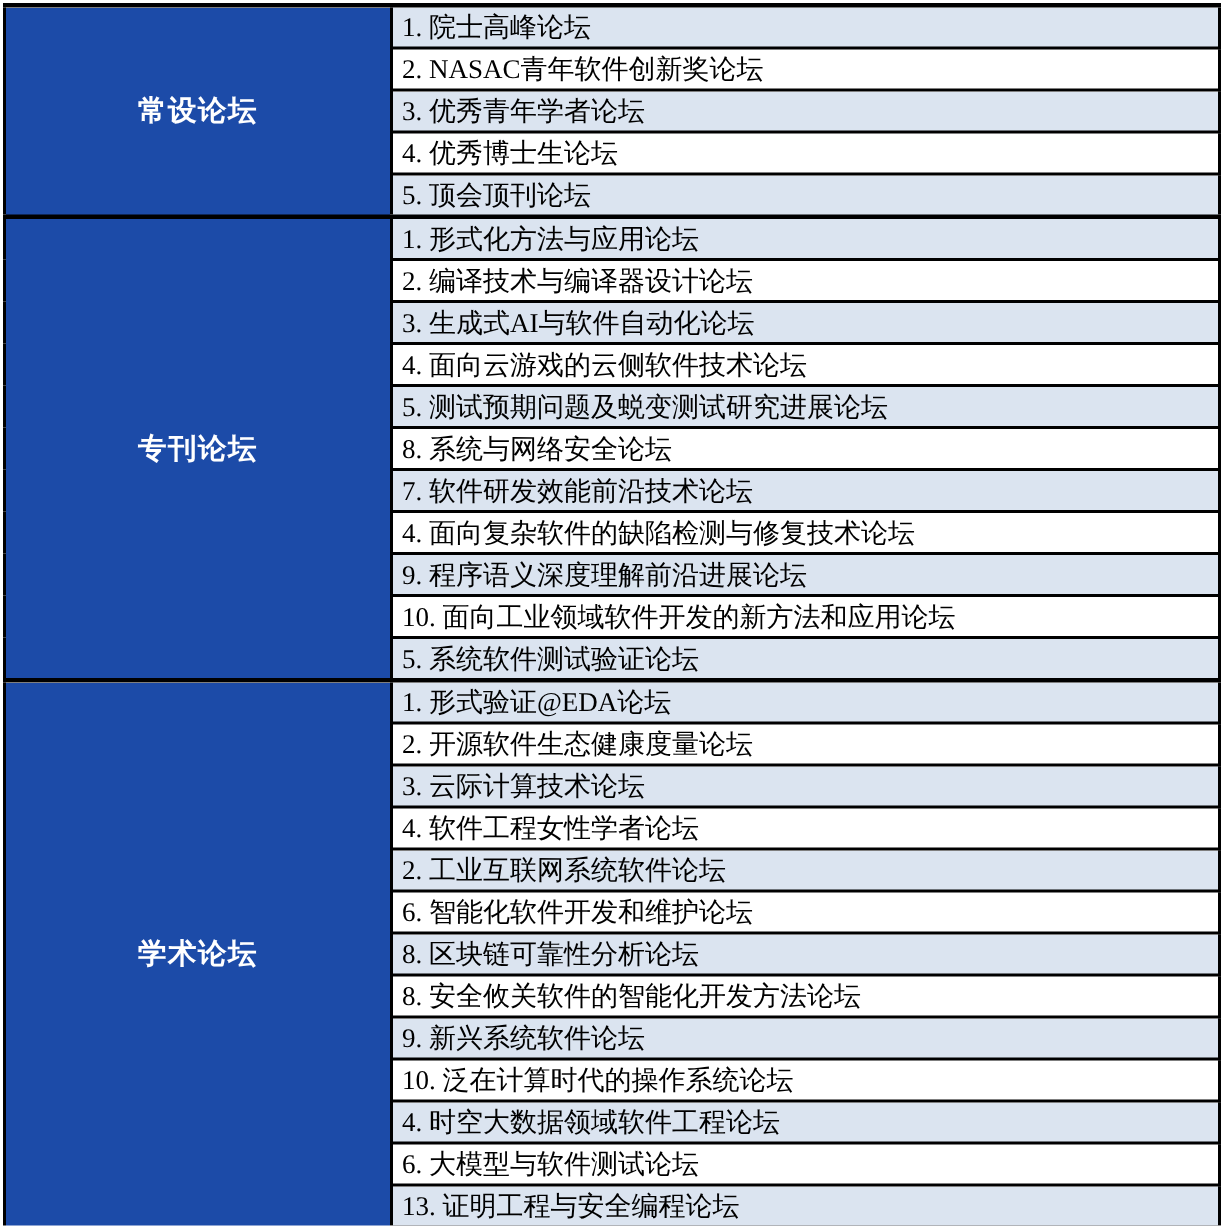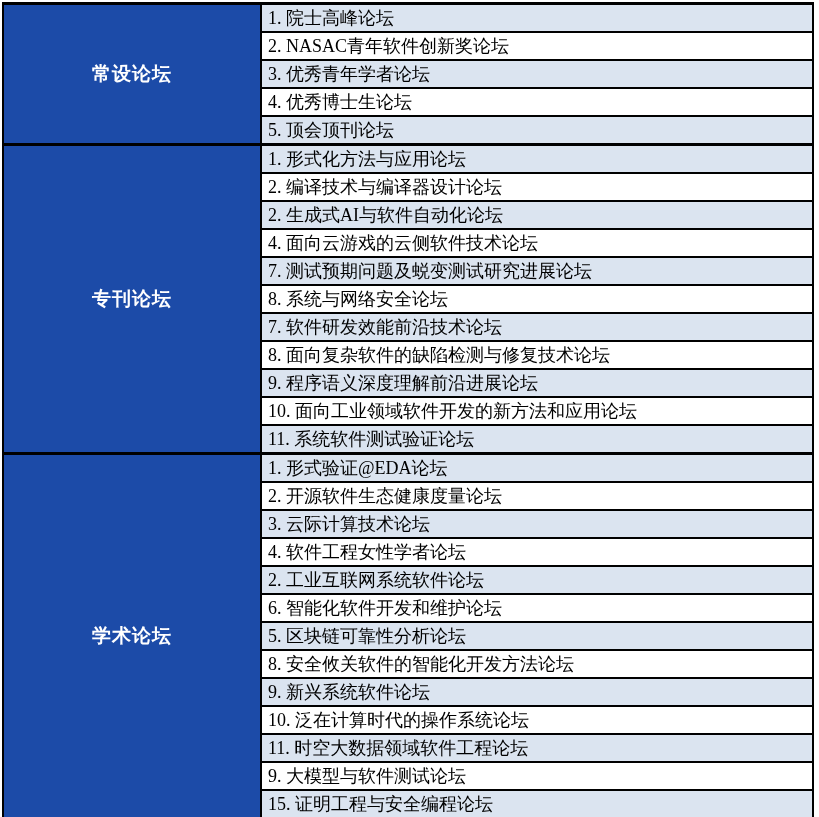--- a/index.html
+++ b/index.html
@@ -85,45 +85,45 @@
           <td class="item-cell alt">5. 顶会顶刊论坛</td>
         </tr>
         <tr class="section-start">
           <td class="label-cell" rowspan="11">专刊论坛</td>
           <td class="item-cell alt">1. 形式化方法与应用论坛</td>
         </tr>
         <tr>
           <td class="item-cell">2. 编译技术与编译器设计论坛</td>
         </tr>
         <tr>
-          <td class="item-cell alt">2. 生成式AI与软件自动化论坛</td>
+          <td class="item-cell alt">3. 生成式AI与软件自动化论坛</td>
         </tr>
         <tr>
           <td class="item-cell">4. 面向云游戏的云侧软件技术论坛</td>
         </tr>
         <tr>
-          <td class="item-cell alt">7. 测试预期问题及蜕变测试研究进展论坛</td>
+          <td class="item-cell alt">5. 测试预期问题及蜕变测试研究进展论坛</td>
         </tr>
         <tr>
           <td class="item-cell">8. 系统与网络安全论坛</td>
         </tr>
         <tr>
           <td class="item-cell alt">7. 软件研发效能前沿技术论坛</td>
         </tr>
         <tr>
-          <td class="item-cell">8. 面向复杂软件的缺陷检测与修复技术论坛</td>
+          <td class="item-cell">4. 面向复杂软件的缺陷检测与修复技术论坛</td>
         </tr>
         <tr>
           <td class="item-cell alt">9. 程序语义深度理解前沿进展论坛</td>
         </tr>
         <tr>
           <td class="item-cell">10. 面向工业领域软件开发的新方法和应用论坛</td>
         </tr>
         <tr>
-          <td class="item-cell alt">11. 系统软件测试验证论坛</td>
+          <td class="item-cell alt">5. 系统软件测试验证论坛</td>
         </tr>
         <tr class="section-start">
           <td class="label-cell" rowspan="13">学术论坛</td>
           <td class="item-cell alt">1. 形式验证@EDA论坛</td>
         </tr>
         <tr>
           <td class="item-cell">2. 开源软件生态健康度量论坛</td>
         </tr>
         <tr>
           <td class="item-cell alt">3. 云际计算技术论坛</td>
@@ -131,35 +131,35 @@
         <tr>
           <td class="item-cell">4. 软件工程女性学者论坛</td>
         </tr>
         <tr>
           <td class="item-cell alt">2. 工业互联网系统软件论坛</td>
         </tr>
         <tr>
           <td class="item-cell">6. 智能化软件开发和维护论坛</td>
         </tr>
         <tr>
-          <td class="item-cell alt">5. 区块链可靠性分析论坛</td>
+          <td class="item-cell alt">8. 区块链可靠性分析论坛</td>
         </tr>
         <tr>
           <td class="item-cell">8. 安全攸关软件的智能化开发方法论坛</td>
         </tr>
         <tr>
           <td class="item-cell alt">9. 新兴系统软件论坛</td>
         </tr>
         <tr>
           <td class="item-cell">10. 泛在计算时代的操作系统论坛</td>
         </tr>
         <tr>
-          <td class="item-cell alt">11. 时空大数据领域软件工程论坛</td>
+          <td class="item-cell alt">4. 时空大数据领域软件工程论坛</td>
         </tr>
         <tr>
-          <td class="item-cell">9. 大模型与软件测试论坛</td>
+          <td class="item-cell">6. 大模型与软件测试论坛</td>
         </tr>
         <tr>
-          <td class="item-cell alt">15. 证明工程与安全编程论坛</td>
+          <td class="item-cell alt">13. 证明工程与安全编程论坛</td>
         </tr>
       </tbody>
   </table>
 </div>
 
 </body></html>

